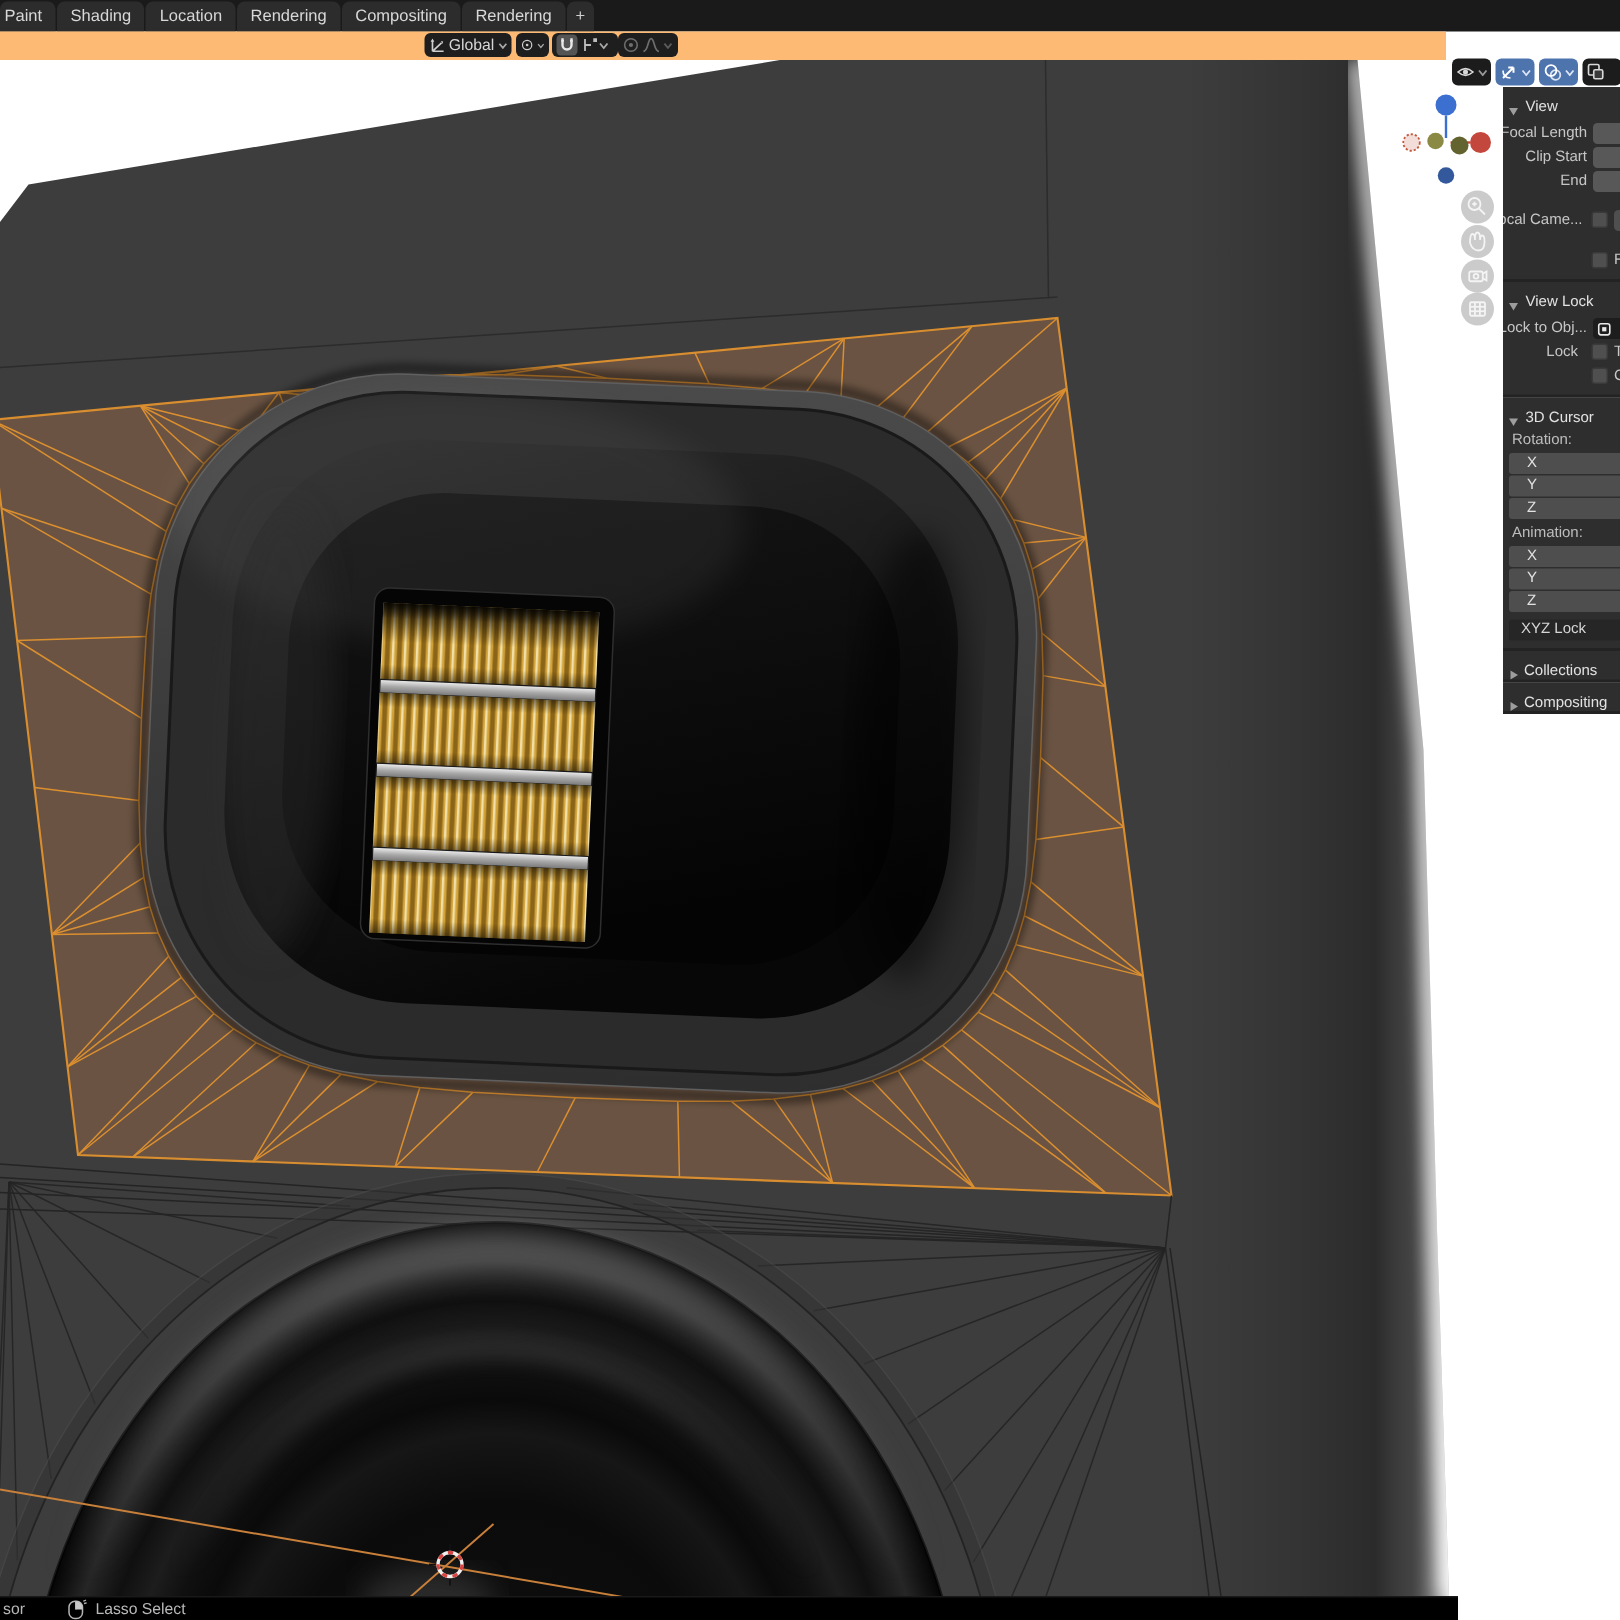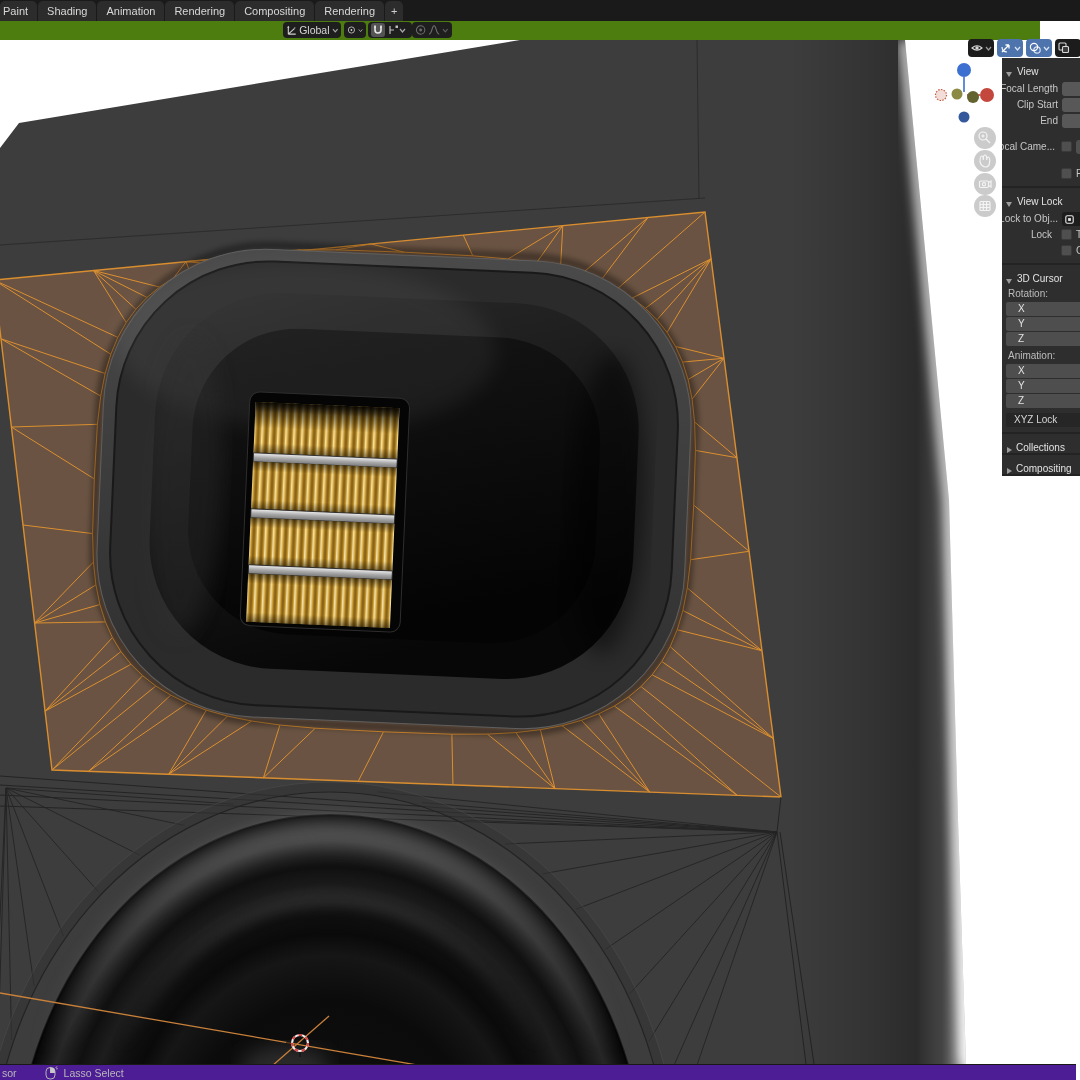--- a/index.html
+++ b/index.html
@@ -8,21 +8,21 @@
 
   
   #topbar{position:absolute;left:0;top:0;width:1080px;height:21px;background:#1a1a1a;
     display:flex;align-items:flex-end;}
   .wtab{height:20px;line-height:20px;background:#2c2c2c;color:#d8d8d8;font-size:11px;
     padding:0 9px;margin-right:1px;border-radius:5px 5px 0 0;white-space:nowrap;}
   .wtab.first{padding-left:3px;}
   .wtab.plus{padding:0 6px;color:#cfcfcf;}
 
   
-  #vheader{position:absolute;left:0;top:21px;width:1040px;height:19px;background:#4d7c0f;
+  #vheader{position:absolute;left:0;top:21px;width:964px;height:19px;background:#fdba74;
     border-bottom:1px solid #141414;}
   .hgroup{position:absolute;top:1px;height:16px;background:#1e1e1e;border-radius:4px;
     display:flex;align-items:center;padding:0 3px;color:#d6d6d6;font-size:10.5px;gap:2px;}
   .hgroup .seg{display:flex;align-items:center;height:14px;border-radius:3px;padding:0 1px;}
   .seg.pressed{background:#545454;}
   .dim{opacity:.45;}
 
   
   #toggles{position:absolute;left:968px;top:39px;display:flex;gap:3px;}
   .tbtn{height:18px;border-radius:4px;background:#1c1c1c;display:flex;align-items:center;
@@ -51,32 +51,32 @@
     border-radius:3px;display:flex;align-items:center;padding-left:3px;box-sizing:border-box;}
   .cap{height:13px;padding-left:6px;color:#bdbdbd;}
   .xyz{position:relative;height:14px;background:#4e4e4e;border-radius:2px;margin:1px -8px 1px 4px;
     color:#e2e2e2;}
   .xyz span{position:absolute;left:12px;top:1px;}
   .xyz.euler{background:#262626;color:#d5d5d5;}
   .xyz.euler span{left:8px;}
   .pgap{height:4px;}
 
   
-  #statusbar{position:absolute;left:0;top:1064px;width:1076px;height:16px;background:#4c1d95;
+  #statusbar{position:absolute;left:0;top:1064px;width:972px;height:16px;background:#000000;
     border-top:1px solid #191919;display:flex;align-items:center;color:#b8b8b8;font-size:10.5px;}
 </style>
 </head>
 <body>
 
 <div id="stage">
 
   <div id="topbar">
       <div class="wtab first">Paint</div>
       <div class="wtab">Shading</div>
-      <div class="wtab">Animation</div>
+      <div class="wtab">Location</div>
       <div class="wtab">Rendering</div>
       <div class="wtab">Compositing</div>
       <div class="wtab">Rendering</div>
       <div class="wtab plus">+</div>
     </div>
 
   <div id="vheader">
     <div class="hgroup" style="left:283px;width:52px;">
       <svg width="12" height="12" viewBox="0 0 12 12">
         <path d="M2.5 10.5 L2.5 2.5 M2.5 10.5 L10.5 10.5 M2.5 10.5 L9 4.5" stroke="#cfcfcf" stroke-width="1.2" fill="none"></path>

